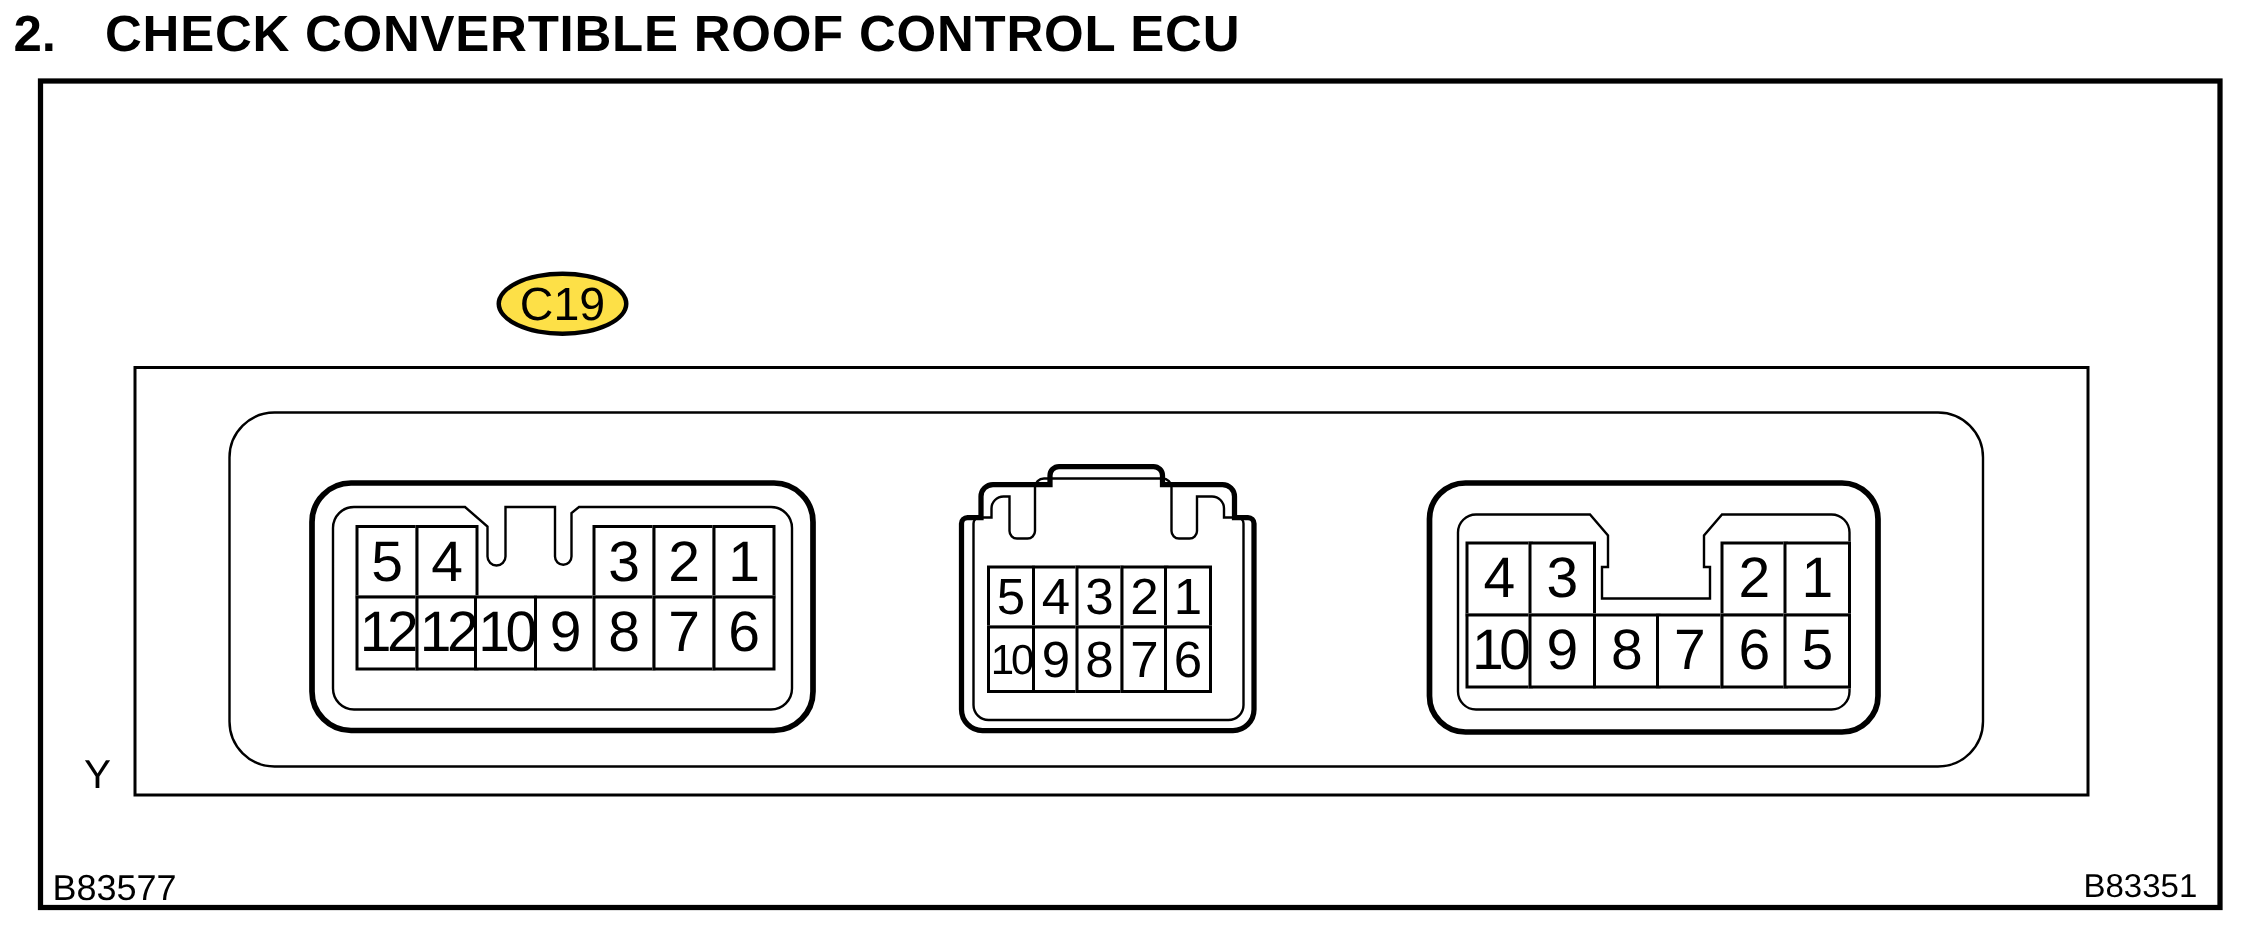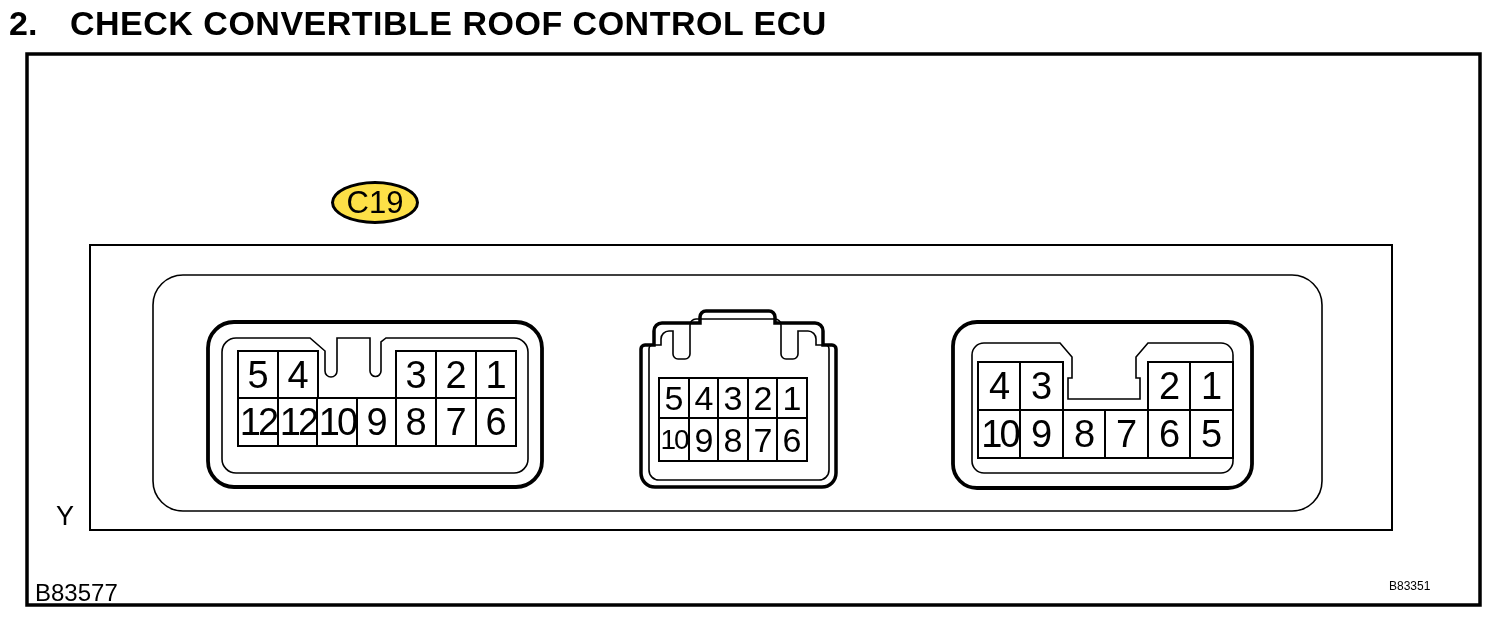--- a/index.html
+++ b/index.html
@@ -4,21 +4,21 @@
 <style>
   html,body{margin:0;padding:0;background:#fff;}
   .page{position:relative;width:1504px;height:622px;background:#fff;overflow:hidden;
         font-family:"Liberation Sans",sans-serif;color:#000;}
   .lineart{position:absolute;left:0;top:0;z-index:0;}
   .lbl{position:absolute;line-height:1;white-space:nowrap;z-index:3;}
   .title-num{left:9px;top:6px;font-size:34px;font-weight:bold;}
   .title-text{left:70px;top:6px;font-size:34px;font-weight:bold;letter-spacing:.5px;}
   .side-label{left:56px;top:503px;font-size:27px;}
   .code-left{left:35px;top:581px;font-size:24px;}
-  .code-right{left:1389px;top:580px;font-size:12px;}
+  .code-right{left:1389px;top:580px;font-size:22px;}
   .oval{position:absolute;width:88px;height:43px;box-sizing:border-box;border:3px solid #000;
         border-radius:50%;display:flex;align-items:center;justify-content:center;
         font-size:31px;background:#fde047;z-index:2;}
   .cell{position:absolute;box-sizing:border-box;border:2px solid #000;background:#fff;
         display:flex;align-items:center;justify-content:center;font-size:38px;line-height:1;z-index:1;}
   .c18cell{font-size:34px;}
   .td{letter-spacing:-3px;}
   .ten{font-size:28px;letter-spacing:-2px;}
 </style>
 </head>

